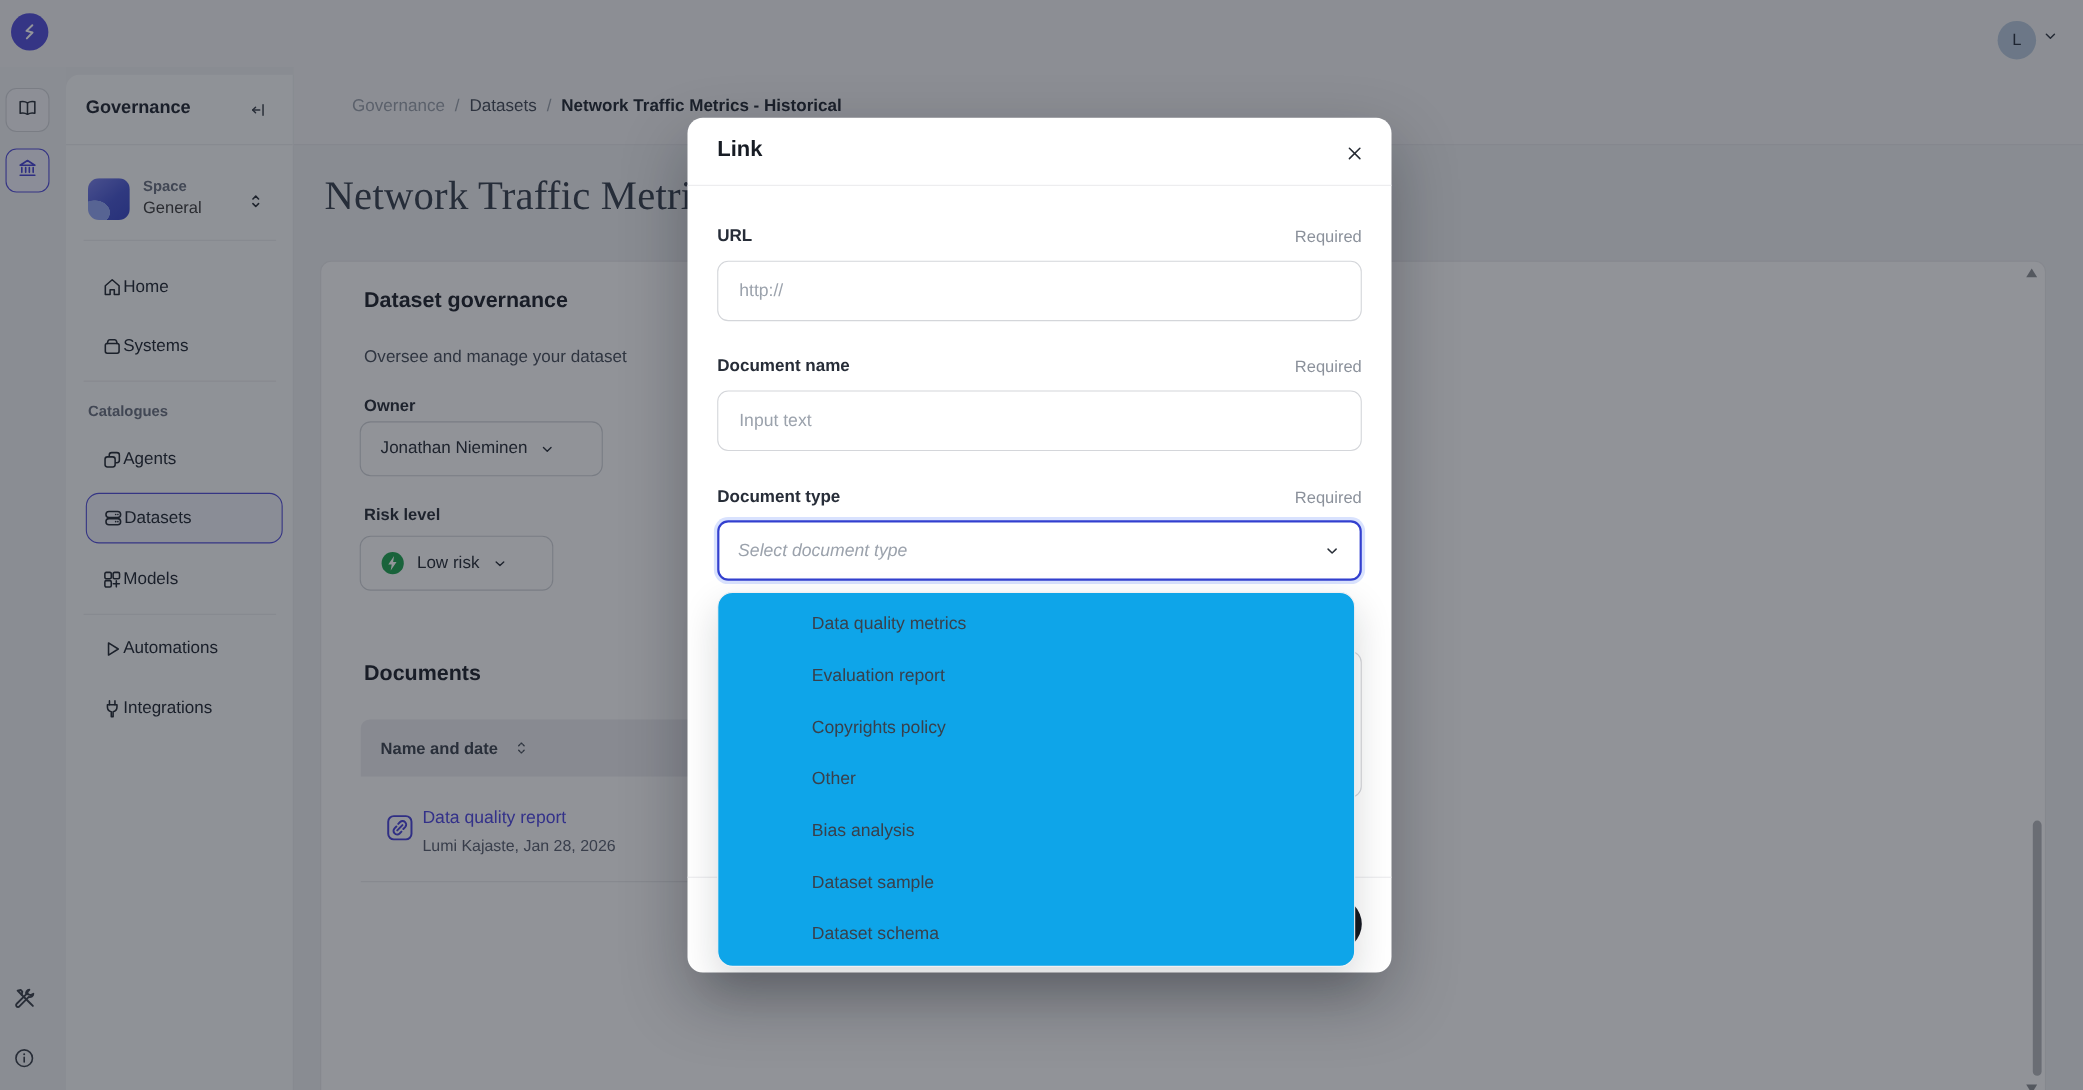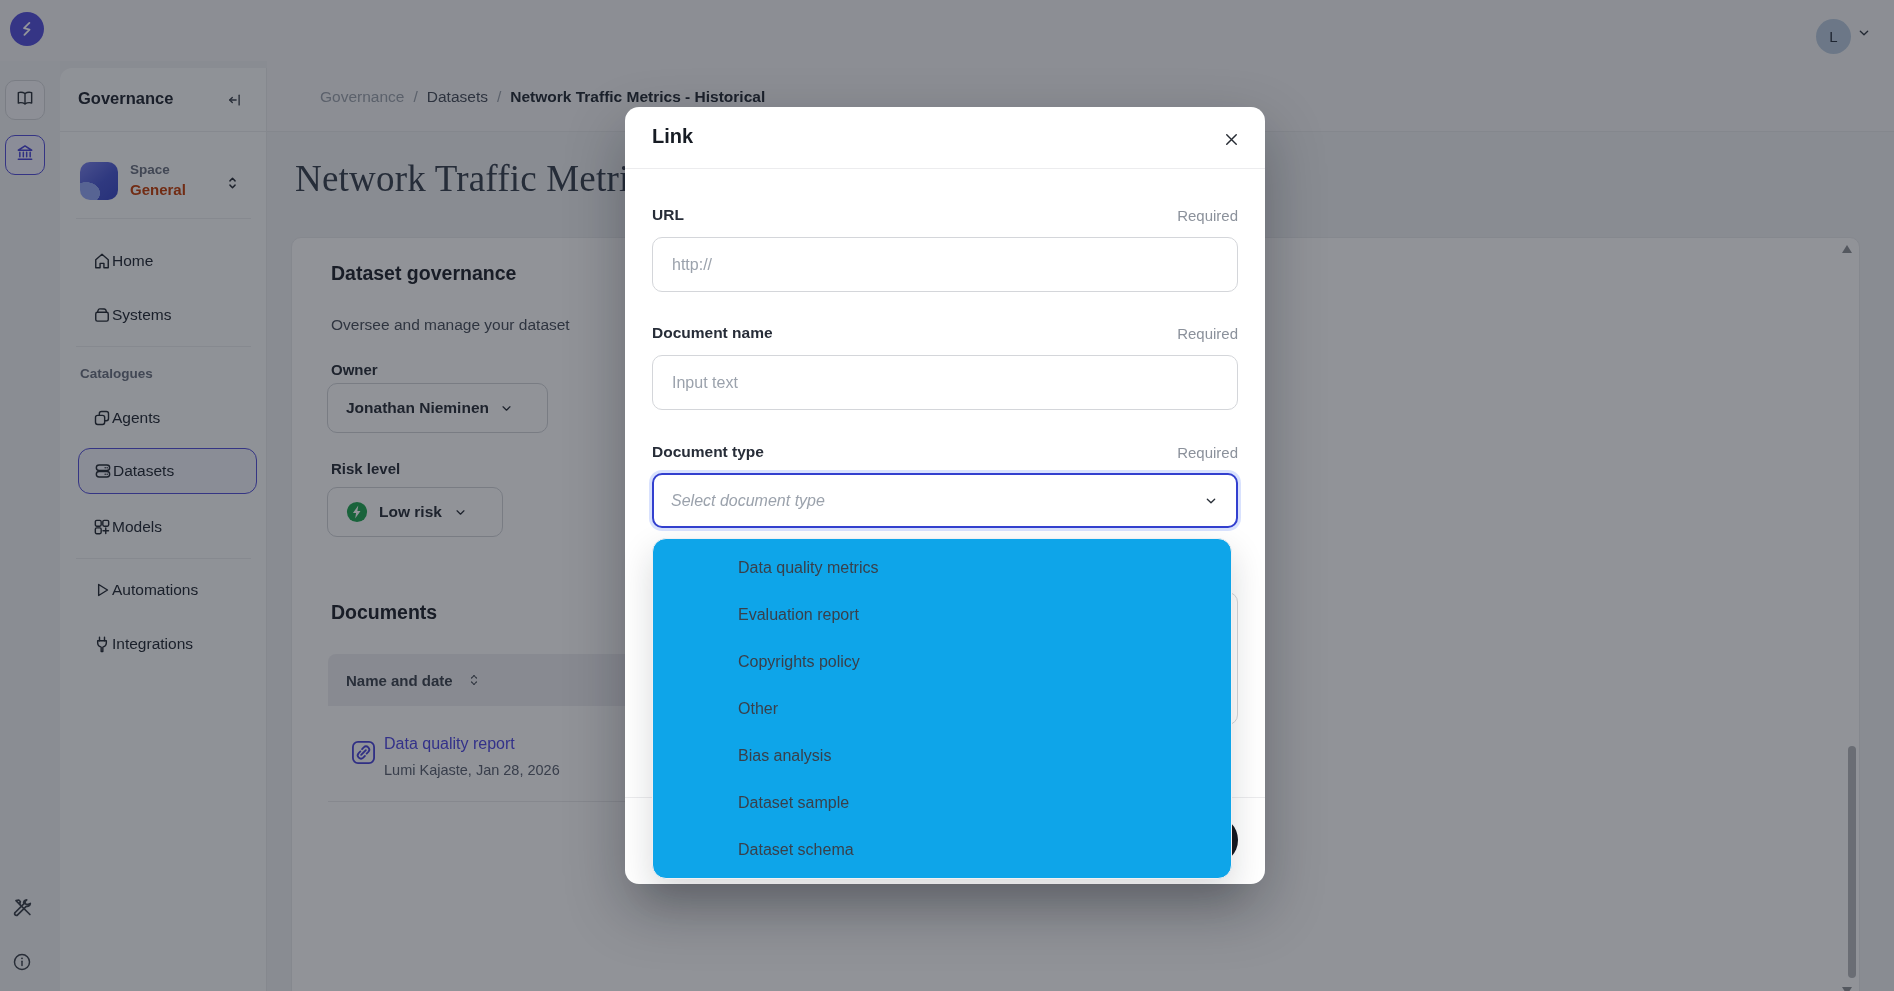--- a/index.html
+++ b/index.html
@@ -18,39 +18,39 @@
   .rail-btn.active{border:1.6px solid #544fd8;color:#4a45d4;background:#f0f1fb;}
   .rail-glyph{position:absolute;left:11px;display:flex;color:#3c424b;}
 
   .sidebar{left:60px;top:68px;width:207px;height:923px;background:#f8f9f9;border-right:1px solid #e6e7e9;border-top-left-radius:12px;}
   .sb-header{position:absolute;left:0;top:0;width:100%;height:64px;border-bottom:1px solid #e8e9eb;}
   .sb-title{position:absolute;left:18px;top:21px;font-size:16.5px;font-weight:700;color:#232933;}
   .sb-collapse{position:absolute;right:22px;top:23px;color:#3c434d;}
   .space-avatar{position:absolute;left:20px;top:94px;width:38px;height:38px;border-radius:10px;
      background:radial-gradient(120% 95% at 16% 82%, #93a6f2 0 30%, rgba(147,166,242,0) 31%),linear-gradient(140deg,#7b83ea 0%,#4a58cf 55%,#3b49c4 100%);}
   .space-kicker{position:absolute;left:70px;top:94px;font-size:13.5px;color:#6a7180;font-weight:bold;}
-  .space-name{position:absolute;left:70px;top:113px;font-size:15px;font-weight:700;color:#c2410c;}
+  .space-name{position:absolute;left:70px;top:113px;font-size:15px;font-weight:400;color:#404040;}
   .space-chev{position:absolute;left:164px;top:104px;color:#2a3039;}
   .sb-div{position:absolute;left:16px;width:175px;border-top:1px solid #e8e9eb;}
   .nav-item{position:absolute;left:18px;width:179px;height:46px;display:flex;align-items:center;padding-left:14px;color:#242b35;font-size:15.5px;font-weight:500;}
   .nav-item .ic{display:flex;color:#262c35;}
   .nav-item.active{border:1.5px solid #5451d8;border-radius:12px;background:rgba(84,81,216,0.05);}
   .sb-section{position:absolute;left:20px;font-size:13.5px;font-weight:600;color:#6b7280;}
 
   
   .content{left:267px;top:61px;width:1627px;height:930px;}
   .content-header{position:absolute;left:0;top:0;width:100%;height:71px;background:#f2f3f5;border-bottom:1px solid #e4e5e8;}
   .crumbs{position:absolute;left:53px;top:0;height:71px;display:flex;align-items:center;gap:9px;font-size:15.5px;}
   .crumb-1{color:#9aa0aa;} .crumb-sep{color:#9aa0aa;} .crumb-2{color:#474e5a;} .crumb-3{color:#262c36;font-weight:700;}
   .page-title{position:absolute;left:28px;top:96px;font-family:"Liberation Serif","DejaVu Serif",serif;font-size:37px;font-weight:500;color:#39424f;letter-spacing:.2px;}
   .card{position:absolute;left:24px;top:176px;width:1569px;height:820px;background:#fbfbfc;border:1px solid #e6e7e9;border-radius:10px;}
   .h2{position:absolute;left:39px;font-size:19.5px;font-weight:700;color:#21262e;}
   .desc{position:absolute;left:39px;top:78px;font-size:15.5px;color:#4a515c;}
   .field-label{position:absolute;left:39px;font-size:15px;font-weight:700;color:#2a303a;}
-  .pill{position:absolute;left:35px;height:50px;border:1px solid #cfd2d6;border-radius:10px;background:transparent;display:flex;align-items:center;gap:10px;padding:0 18px;font-size:15.5px;color:#2a3039;font-weight:bold;}
+  .pill{position:absolute;left:35px;height:50px;border:1px solid #cfd2d6;border-radius:10px;background:transparent;display:flex;align-items:center;gap:10px;padding:0 18px;font-size:15.5px;color:#2a3039;}
   .pill .chev{color:#2a3039;display:flex;}
   .risk-dot{width:22px;height:22px;display:flex;}
   .tbl-head{position:absolute;left:36px;top:416px;width:900px;height:52px;background:#ececee;border-radius:8px 8px 0 0;display:flex;align-items:center;gap:14px;padding-left:18px;}
   .tbl-head-label{font-size:15px;font-weight:700;color:#3e4550;}
   .sort-ic{display:flex;color:#4a515c;}
   .tbl-row{position:absolute;left:36px;top:468px;width:900px;height:96px;border-bottom:1px solid #e7e8ea;}
   .doc-ic{position:absolute;left:22px;top:33px;color:#4b46d8;display:flex;}
   .doc-link{position:absolute;left:56px;top:29px;font-size:16px;color:#514ae0;}
   .doc-meta{position:absolute;left:56px;top:56px;font-size:14.5px;color:#5b6270;}
   .sb-up{position:absolute;left:1549px;top:2px;color:#8d9094;}

